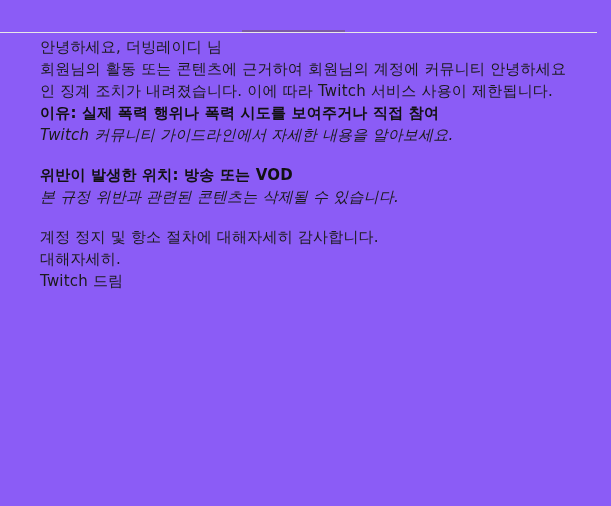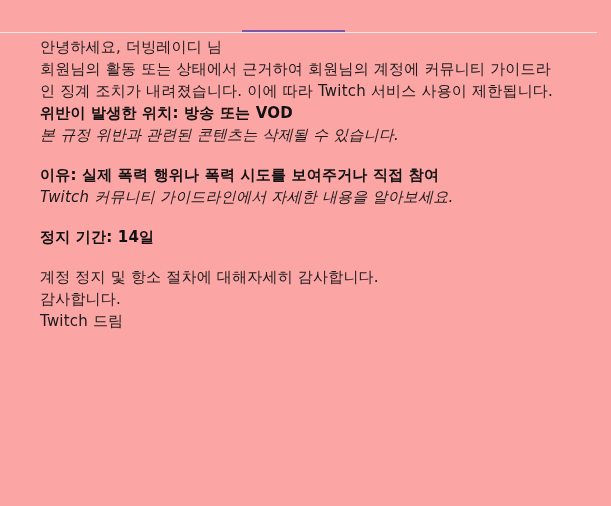--- a/index.html
+++ b/index.html
@@ -4,21 +4,21 @@
 <style>
   html, body {
     margin: 0;
     padding: 0;
     background: #ffffff;
   }
   .page {
     position: relative;
     width: 611px;
     height: 506px;
-    background: #fca5a5;
+    background: #8b5cf6;
     overflow: hidden;
     font-family: "DejaVu Sans", "Liberation Sans", sans-serif;
     color: #1b1b1b;
   }
   .top-divider {
     position: absolute;
     top: 32px;
     left: 0;
     width: 597px;
     height: 1px;
@@ -61,36 +61,35 @@
 </head>
 <body>
 
 <div class="page">
   <div class="top-divider"></div>
   <div class="accent-line"></div>
 
   <div class="content">
     <p>안녕하세요, 더빙레이디 님</p>
 
-    <p class="pre">회원님의 활동 또는 상태에서 근거하여 회원님의 계정에 커뮤니티 가이드라
+    <p class="pre">회원님의 활동 또는 콘텐츠에 근거하여 회원님의 계정에 커뮤니티 안녕하세요
 인 징계 조치가 내려졌습니다. 이에 따라 Twitch 서비스 사용이 제한됩니다.</p>
+
+    <div>
+      <p class="bold">이유: 실제 폭력 행위나 폭력 시도를 보여주거나 직접 참여</p>
+      <p class="italic">Twitch 커뮤니티 가이드라인에서 자세한 내용을 알아보세요.</p>
+    </div>
 
     <div>
       <p class="bold">위반이 발생한 위치: 방송 또는 VOD</p>
       <p class="italic">본 규정 위반과 관련된 콘텐츠는 삭제될 수 있습니다.</p>
     </div>
 
     <div>
-      <p class="bold">이유: 실제 폭력 행위나 폭력 시도를 보여주거나 직접 참여</p>
-      <p class="italic">Twitch 커뮤니티 가이드라인에서 자세한 내용을 알아보세요.</p>
-    </div>
-
-    <div>
-      <p class="bold">정지 기간: 14일</p>
     </div>
 
 
     <p>계정 정지 및 항소 절차에 대해자세히 감사합니다.</p>
 
-    <p class="pre">감사합니다.
+    <p class="pre">대해자세히.
 Twitch 드림</p>
   </div>
 </div>
 
 </body></html>

